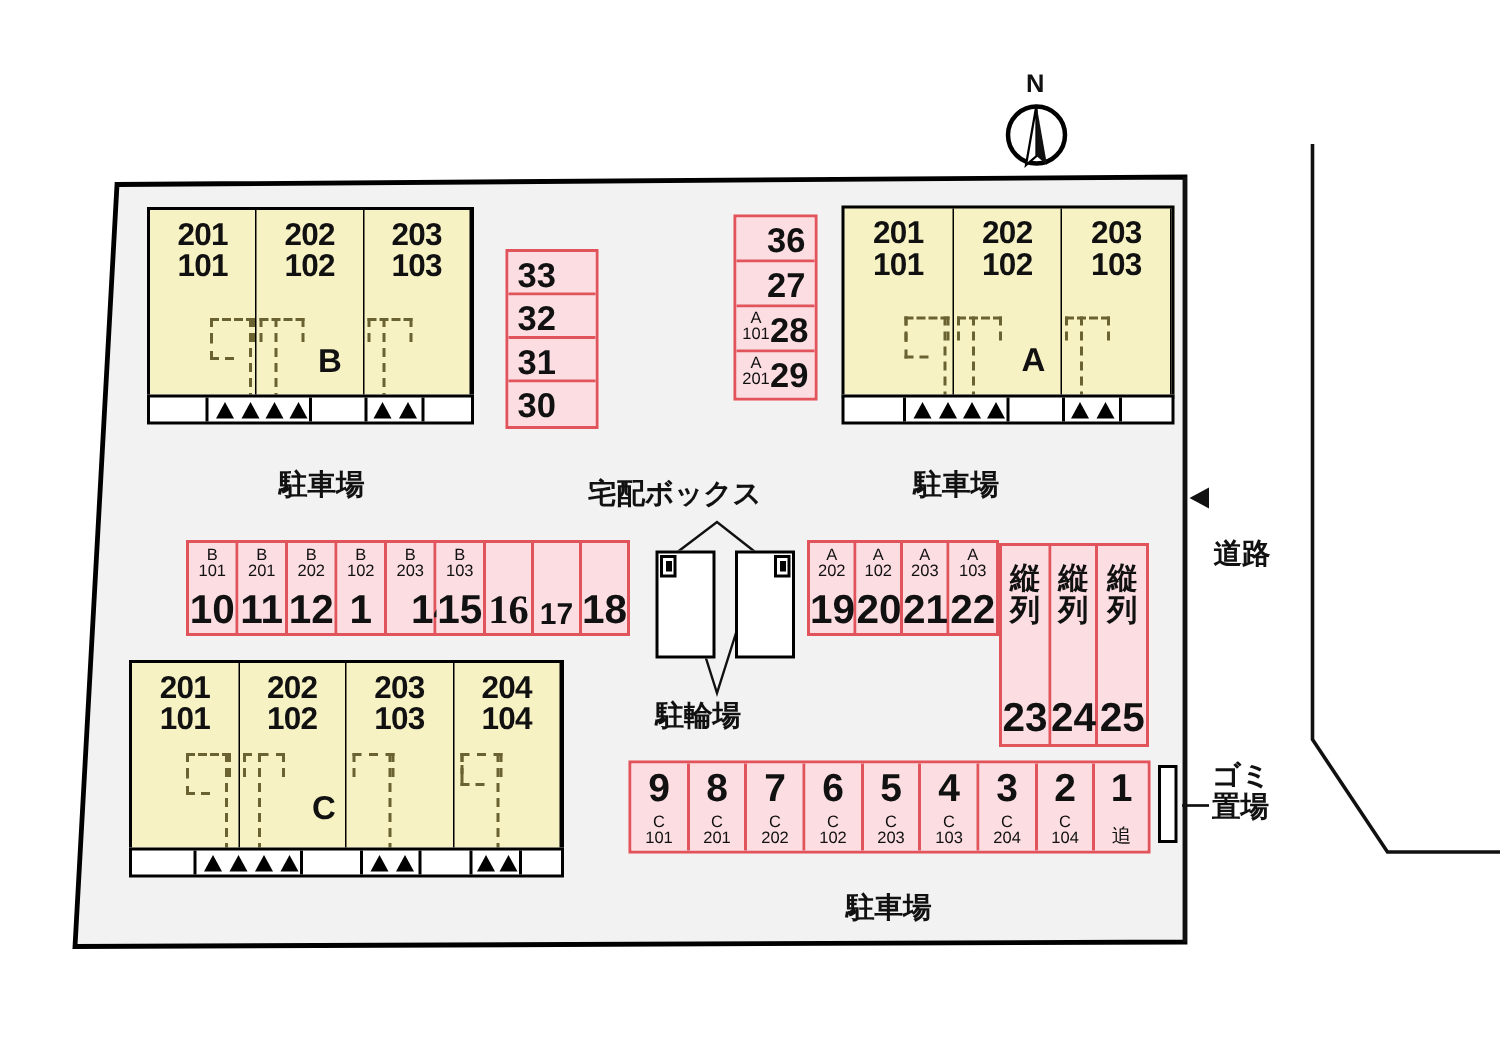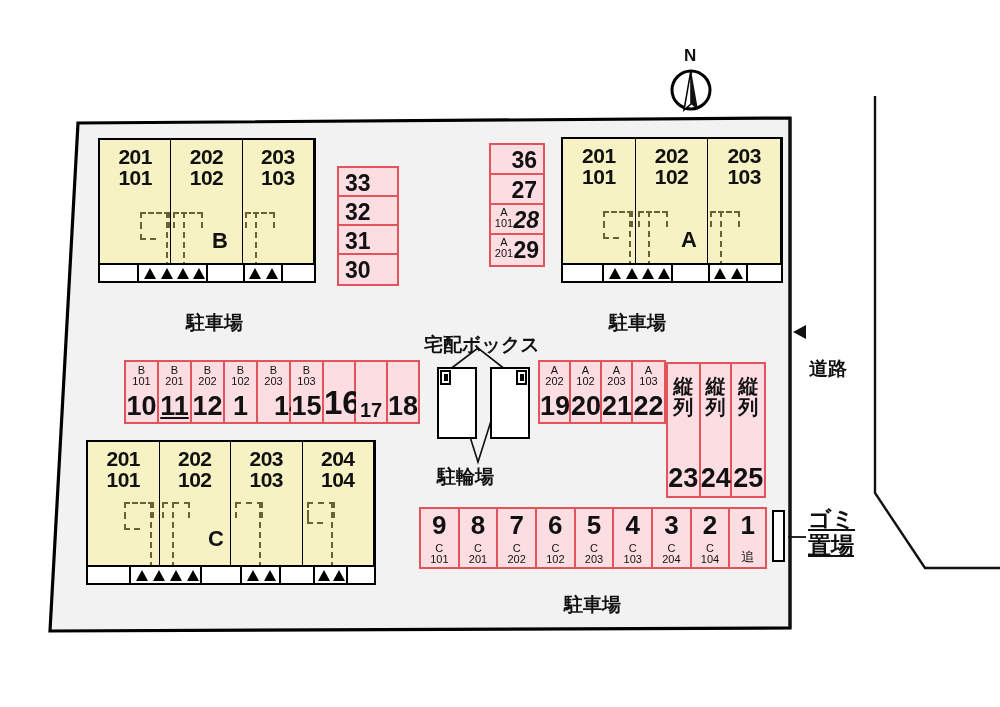--- a/index.html
+++ b/index.html
@@ -44,21 +44,21 @@
   .pblock.col > .pcell:last-child{border-bottom:none;}
   .pnum{position:absolute;font-weight:bold;color:#111;}
   .psub{position:absolute;font-size:11px;line-height:1.0;color:#111;text-align:center;
         font-weight:normal;}
   .vtxt{position:absolute;left:0;right:0;text-align:center;font-size:20px;
         font-weight:bold;color:#111;line-height:1.05;}
 
   
   .lbl{position:absolute;font-weight:bold;color:#111;white-space:nowrap;}
   .lbl-lg{font-size:19px;}
-  .lbl-md{font-size:23px;text-decoration:underline;}
+  .lbl-md{font-size:19px;}
 
   
   .bikebox{position:absolute;border:2px solid #000;background:#fff;box-sizing:border-box;}
   .dbox{position:absolute;border:2px solid #000;background:#fff;box-sizing:border-box;}
   .dbox i{position:absolute;left:2px;top:2px;right:2px;bottom:2px;
           border:2px solid #000;display:block;}
 
   
   .gomi{position:absolute;border:2px solid #000;background:#fff;box-sizing:border-box;}
 </style>
@@ -261,21 +261,21 @@
       <span class="pnum" style="right:6px;top:2px;font-size:23px;">36</span>
     </div>
     <div class="pcell" style="height:31px;">
       <span class="pnum" style="right:6px;top:2px;font-size:23px;">27</span>
     </div>
     <div class="pcell" style="height:31px;">
       <span class="psub" style="left:2px;top:2px;width:22px;">
         <span>A</span><br>
         <span>101</span>
       </span>
-      <span class="pnum" style="right:4px;top:2px;font-size:23px;font-style:italic;">28</span>
+      <span class="pnum" style="right:4px;top:2px;font-size:23px;">28</span>
     </div>
     <div class="pcell" style="height:31px;">
       <span class="psub" style="left:2px;top:2px;width:22px;">
         <span>A</span><br>
         <span>201</span>
       </span>
       <span class="pnum" style="right:4px;top:2px;font-size:23px;">29</span>
     </div>
   </div>
 
@@ -285,21 +285,21 @@
         <span>B</span><br>
         <span>101</span>
       </span>
       <span class="pnum" style="left:0;right:0;text-align:center;bottom:0px;font-size:27px;">10</span>
     </div>
     <div class="pcell" style="width:33px;">
       <span class="psub" style="left:0;right:0;top:3px;">
         <span>B</span><br>
         <span>201</span>
       </span>
-      <span class="pnum" style="left:0;right:0;text-align:center;bottom:0px;font-size:27px;text-decoration:underline;">11</span>
+      <span class="pnum" style="left:0;right:0;text-align:center;bottom:0px;font-size:27px;">11</span>
     </div>
     <div class="pcell" style="width:33px;">
       <span class="psub" style="left:0;right:0;top:3px;">
         <span>B</span><br>
         <span>202</span>
       </span>
       <span class="pnum" style="left:0;right:0;text-align:center;bottom:0px;font-size:27px;">12</span>
     </div>
     <div class="pcell" style="width:33px;">
       <span class="psub" style="left:0;right:0;top:3px;">
@@ -316,21 +316,21 @@
       <span class="pnum" style="left:16px;right:0;text-align:center;bottom:0px;font-size:27px;">14</span>
     </div>
     <div class="pcell" style="width:33px;">
       <span class="psub" style="left:0;right:0;top:3px;">
         <span>B</span><br>
         <span>103</span>
       </span>
       <span class="pnum" style="left:0;right:0;text-align:center;bottom:0px;font-size:27px;">15</span>
     </div>
     <div class="pcell" style="width:32px;">
-      <span class="pnum" style="left:0;right:0;text-align:center;bottom:0px;font-size:33px;">16</span>
+      <span class="pnum" style="left:0;right:0;text-align:center;bottom:0px;font-size:27px;font-family:Liberation Serif, serif;">16</span>
     </div>
     <div class="pcell" style="width:32px;">
       <span class="pnum" style="left:0;right:0;text-align:center;bottom:0px;font-size:20px;">17</span>
     </div>
     <div class="pcell" style="width:30px;">
       <span class="pnum" style="left:0;right:0;text-align:center;bottom:0px;font-size:27px;">18</span>
     </div>
   </div>
 
   <div class="pblock row" style="left:538px;top:360px;width:128px;height:64px;">
@@ -449,21 +449,21 @@
     </div>
   <div class="dbox" style="left:516px;top:370px;width:11px;height:15px;">
       <i></i>
     </div>
 
   <div class="gomi" style="left:772px;top:510px;width:13px;height:52px;"></div>
 
   <div class="lbl lbl-lg" style="left:186px;top:310px;">駐車場</div>
   <div class="lbl lbl-lg" style="left:609px;top:310px;">駐車場</div>
   <div class="lbl lbl-lg" style="left:564px;top:592px;">駐車場</div>
-  <div class="lbl lbl-lg" style="left:392px;top:332px;margin-left:32px;">宅配ボックス</div>
+  <div class="lbl lbl-lg" style="left:392px;top:316px;">宅配ボックス</div>
   <div class="lbl lbl-lg" style="left:437px;top:464px;">駐輪場</div>
   <div class="lbl lbl-lg" style="left:809px;top:356px;">道路</div>
   <div class="lbl lbl-md" style="left:808px;top:507px;line-height:1.12;">
     <div>ゴミ</div>
     <div>置場</div>
   </div>
 
 </div>
 
 </body></html>

